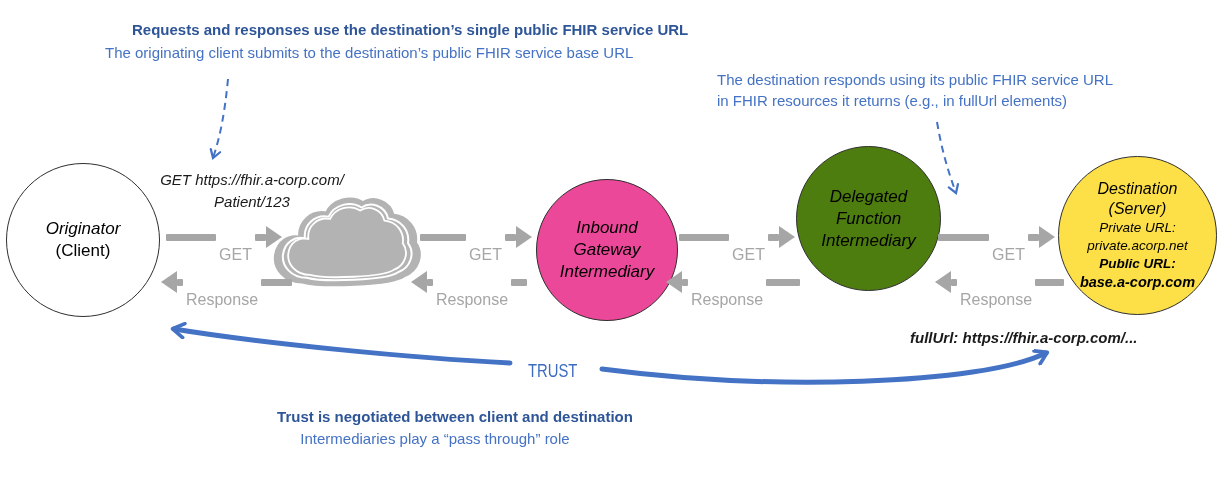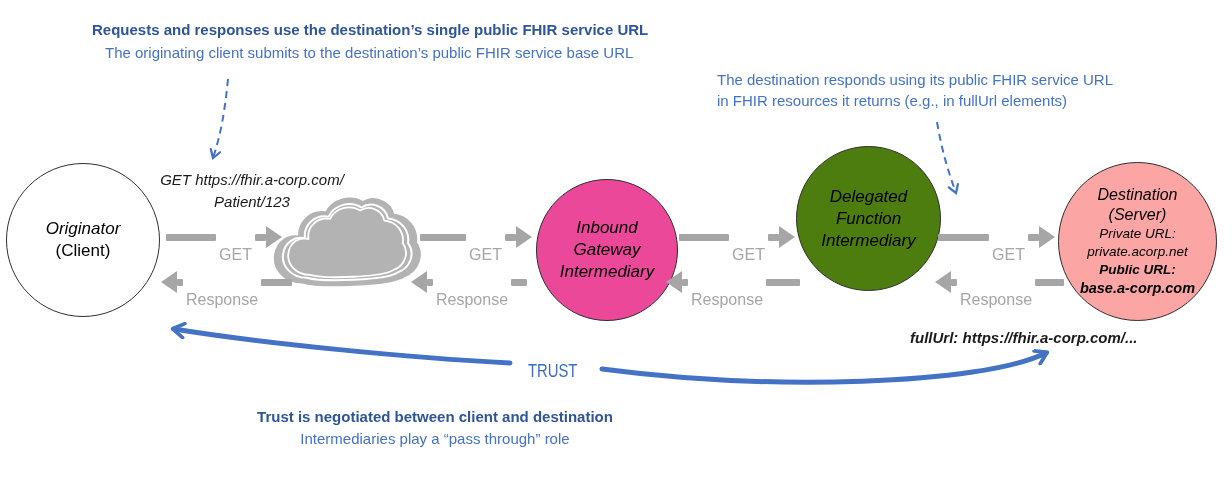--- a/index.html
+++ b/index.html
@@ -2,21 +2,21 @@
 <html><head>
 <meta charset="utf-8">
 <style>
   html,body{margin:0;padding:0;background:#ffffff;}
   .stage{
     position:relative;width:1232px;height:498px;background:#ffffff;overflow:hidden;
     font-family:"Liberation Sans", sans-serif;color:#000;
   }
   .abs{position:absolute;}
   
-  .note-bold{font-weight:bold;font-size:15px;color:#2e5597;white-space:nowrap;}
+  .note-bold{font-weight:bold;font-size:15px;color:#2e5597;white-space:nowrap;margin-left:40px;}
   .note{font-size:15px;color:#4472c4;white-space:nowrap;}
   .note-block{font-size:15px;color:#4472c4;line-height:21px;white-space:nowrap;}
   .center{text-align:center;}
   
   .urltext{font-style:italic;font-size:15px;color:#1a1a1a;line-height:22px;}
   .fullurl{font-style:italic;font-weight:600;font-size:15px;color:#1a1a1a;white-space:nowrap;margin-top:12px;}
   
   .circle{
     border-radius:50%;border:1.4px solid #2f2f2f;box-sizing:border-box;
     display:flex;flex-direction:column;justify-content:center;align-items:center;
@@ -97,21 +97,21 @@
     <div>Gateway</div>
     <div>Intermediary</div>
   </div>
 
   <div class="abs circle" style="left: 796px; top: 146px; width: 145px; height: 145px; background-color: #4d7c0f;">
     <div>Delegated</div>
     <div>Function</div>
     <div>Intermediary</div>
   </div>
 
-  <div class="abs circle dest" style="left: 1058px; top: 162px; width: 159px; height: 159px; background-color: #fca5a5;">
+  <div class="abs circle dest" style="left: 1058px; top: 156px; width: 159px; height: 159px; background-color: #fde047;">
     <div>Destination</div>
     <div>(Server)</div>
     <div class="small">Private URL:</div>
     <div class="small">private.acorp.net</div>
     <div class="small bold">Public URL:</div>
     <div class="boldbig">base.a-corp.com</div>
   </div>
 
   <div class="abs harrow" style="left:166px;top:226px;width:116px;">
     <span class="bar grow"></span>

